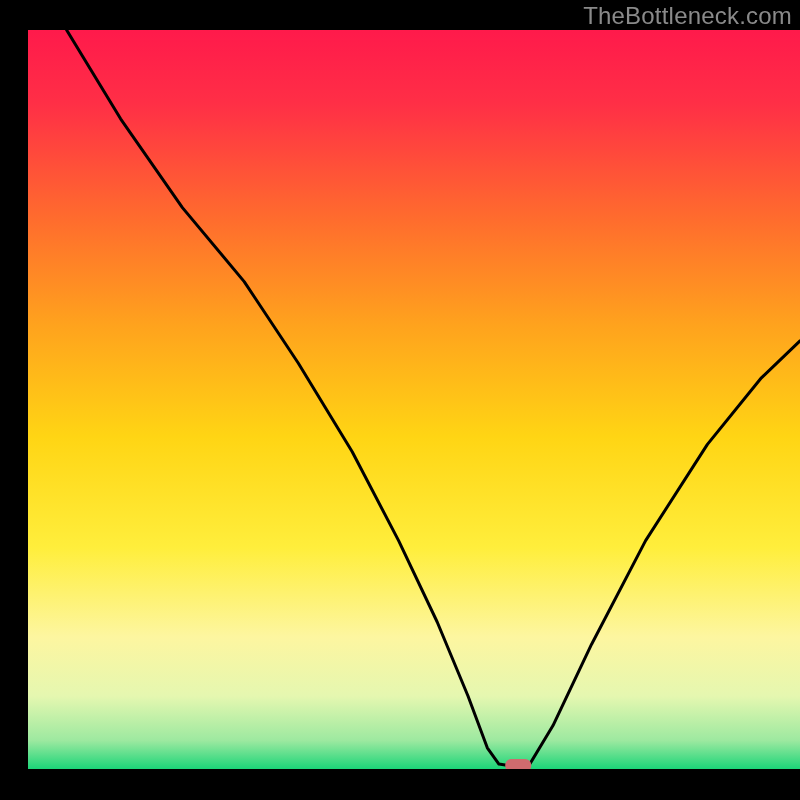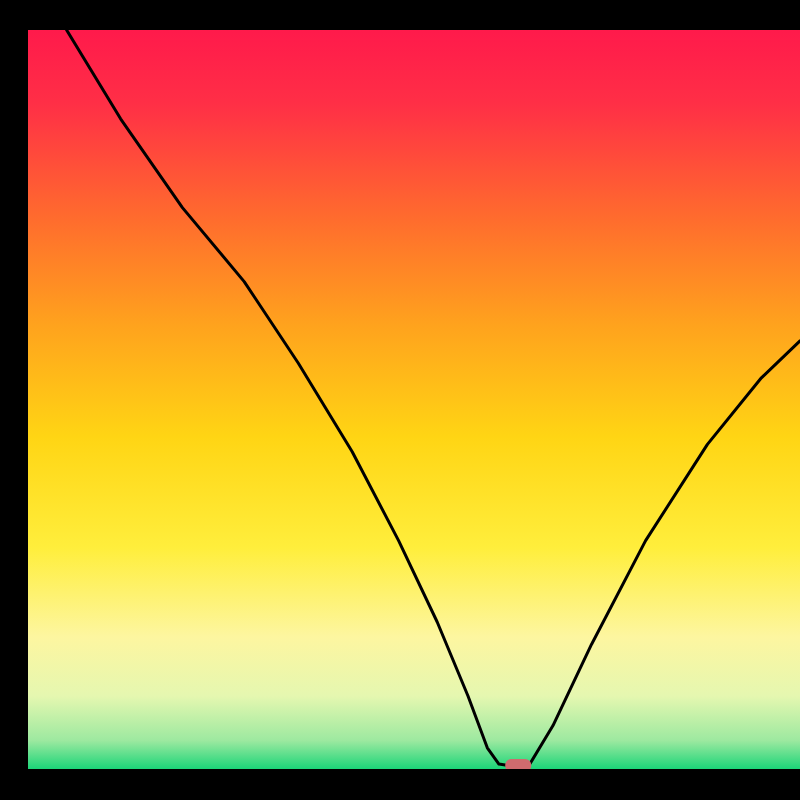--- a/index.html
+++ b/index.html
@@ -27,20 +27,21 @@
     letter-spacing: 0.2px;
   }
   svg {
     display: block;
   }
 </style>
 </head>
 <body>
 
 <div class="frame">
+  <div class="watermark">TheBottleneck.com</div>
   <svg id="chart-svg" width="800" height="800" viewBox="0 0 800 800">
     <defs>
       <linearGradient id="bg-grad" x1="0" y1="0" x2="0" y2="1">
           <stop offset="0%" stop-color="#ff1a4b"></stop>
           <stop offset="10%" stop-color="#ff2f46"></stop>
           <stop offset="25%" stop-color="#ff6a2e"></stop>
           <stop offset="40%" stop-color="#ffa31d"></stop>
           <stop offset="55.00000000000001%" stop-color="#ffd514"></stop>
           <stop offset="70%" stop-color="#ffee3c"></stop>
           <stop offset="82%" stop-color="#fdf6a0"></stop>

